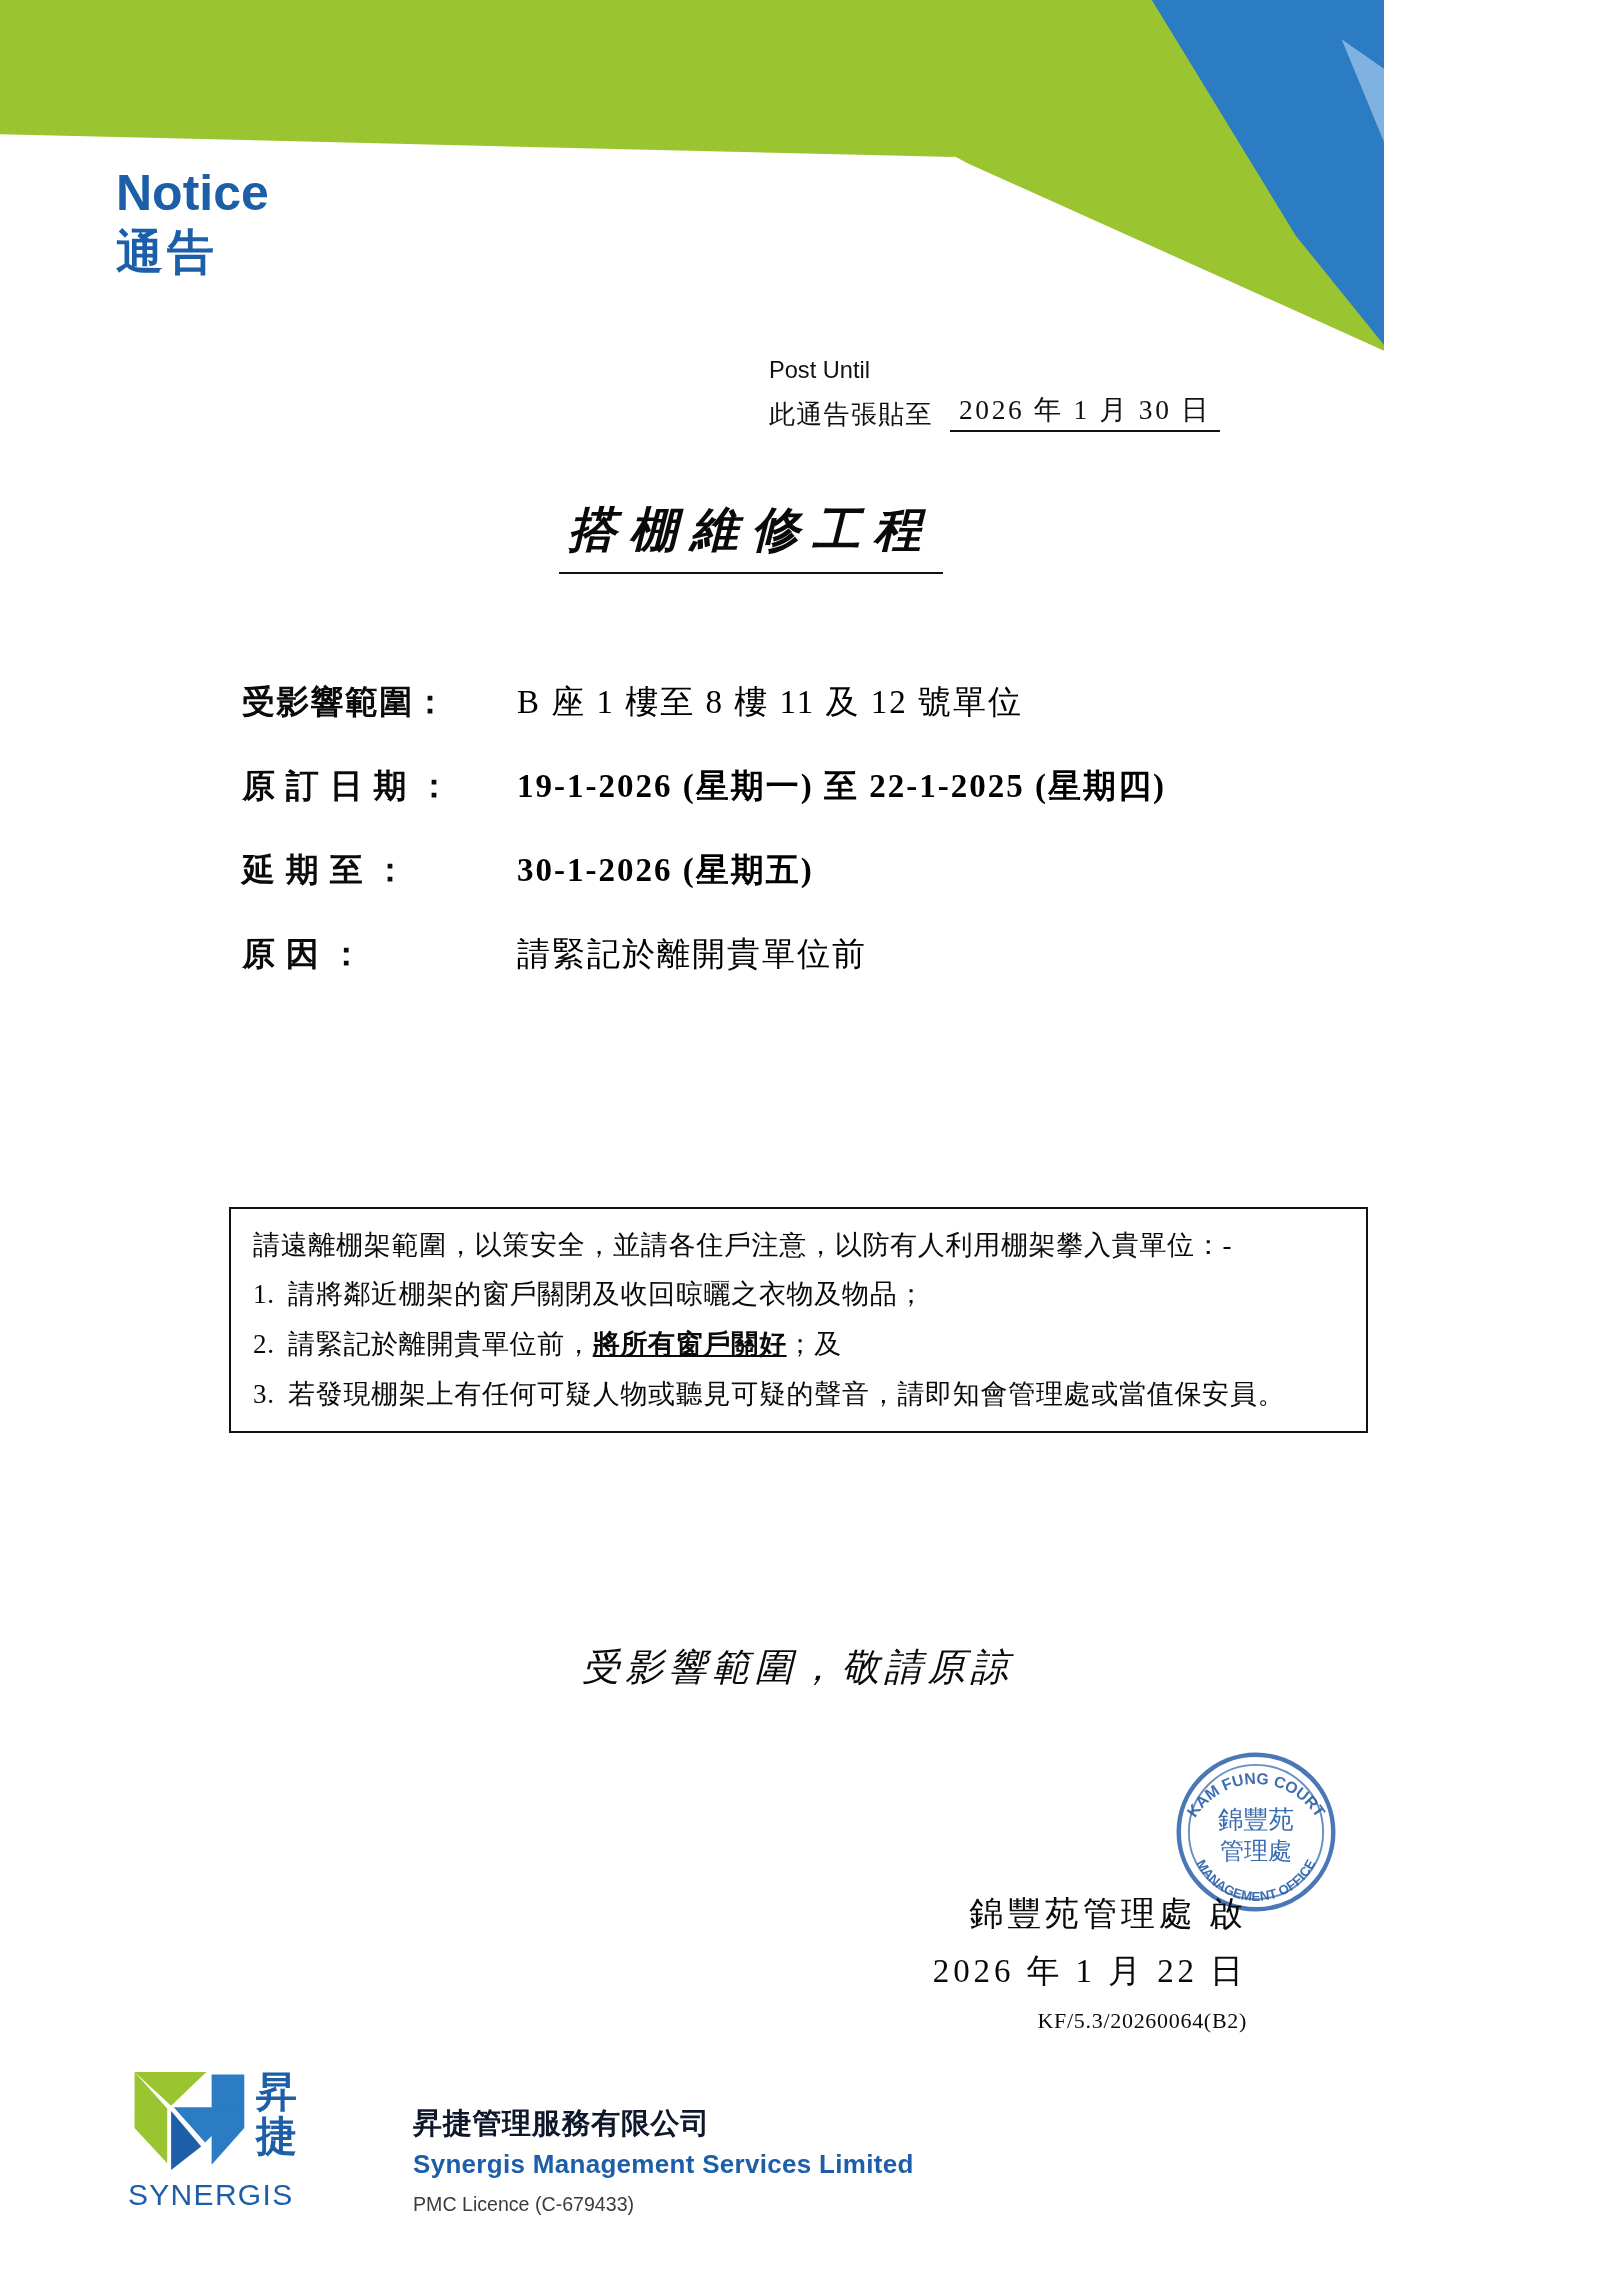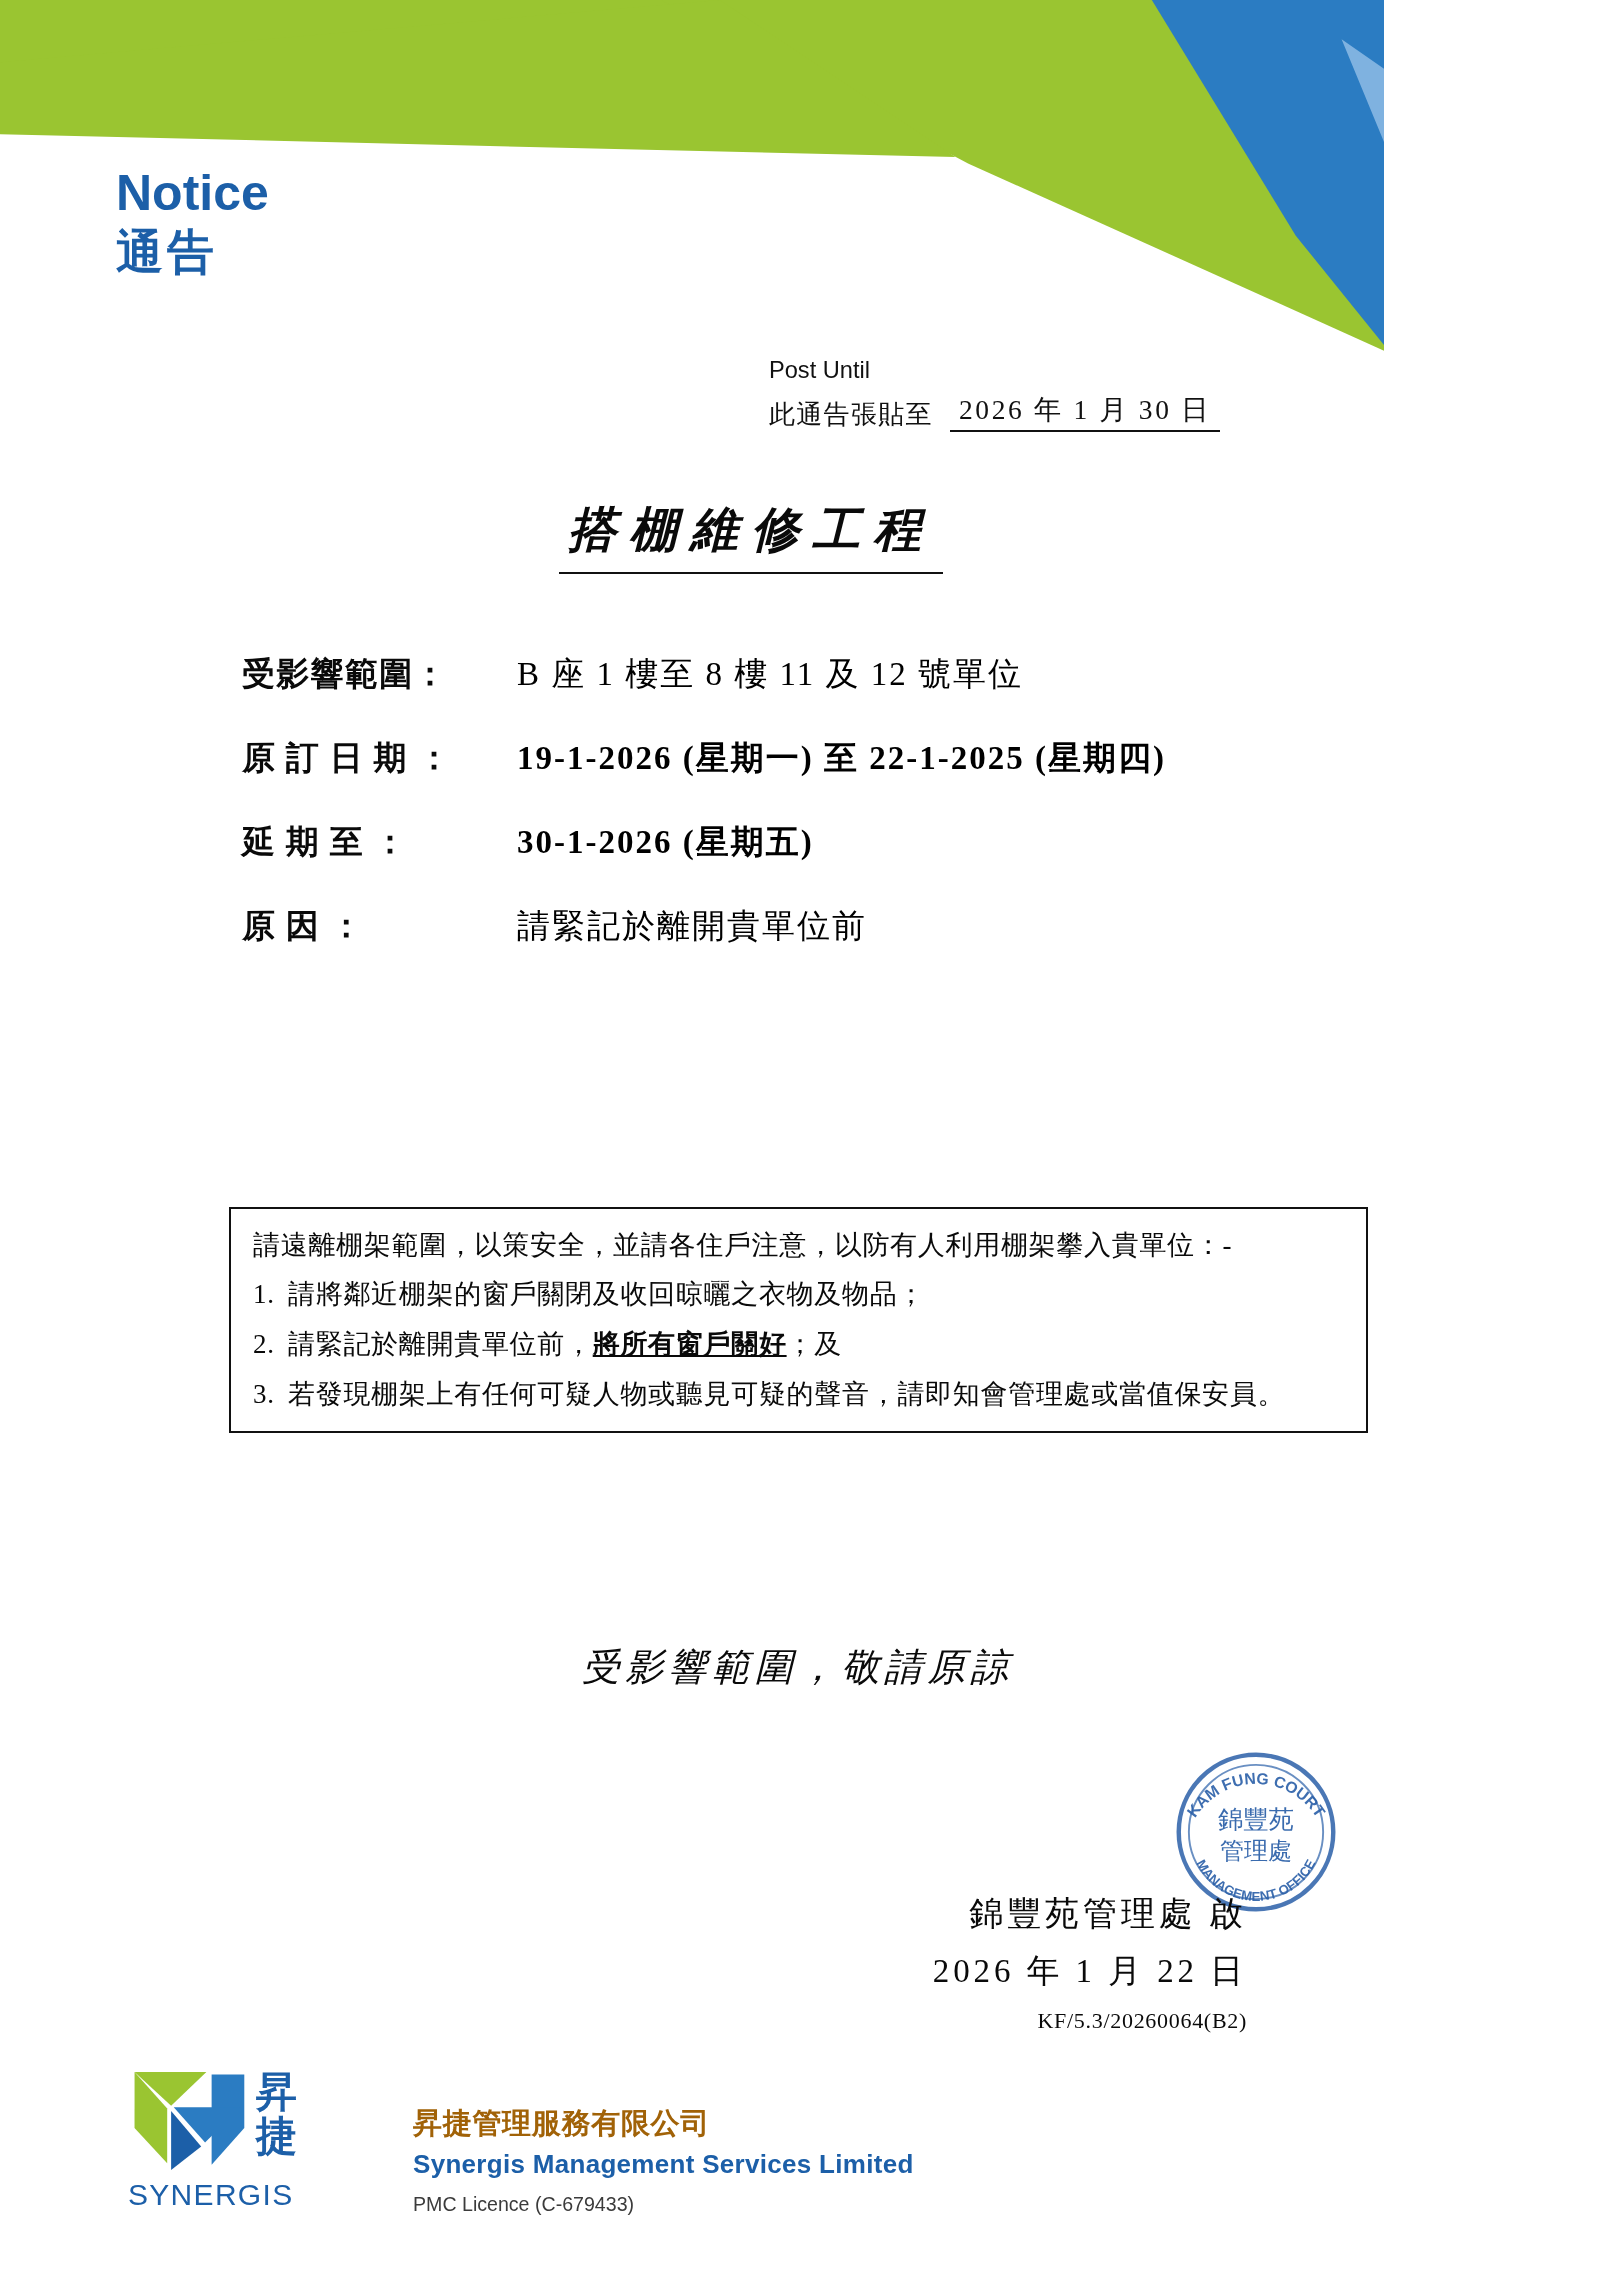--- a/index.html
+++ b/index.html
@@ -91,21 +91,21 @@
     letter-spacing: 13px;
     color: #0a0a0a;
     border-bottom: 2.6px solid #111;
     padding: 3.9px 9.2px 10.5px 9.2px;
   }
 
   
   .fields {
     position: absolute;
     left: 242px;
-    top: 652px;
+    top: 680px;
     width: 1178px;
   }
   .field-row {
     display: flex;
     align-items: baseline;
     margin-bottom: 39px;
   }
   .field-label {
     width: 275px;
     font-size: 33px;
@@ -250,21 +250,21 @@
   }
   .company-block {
     margin-left: 89px;
     margin-top: 39px;
   }
   .company-zh {
     font-family: "Liberation Sans", sans-serif;
     font-weight: bold;
     font-size: 29px;
     letter-spacing: 0.7px;
-    color: #a16207;
+    color: #0f172a;
   }
   .company-en {
     font-family: "Liberation Sans", sans-serif;
     font-weight: bold;
     font-size: 26px;
     letter-spacing: 0.3px;
     color: #1c5fa8;
     margin-top: 5.2px;
   }
   .company-lic {

